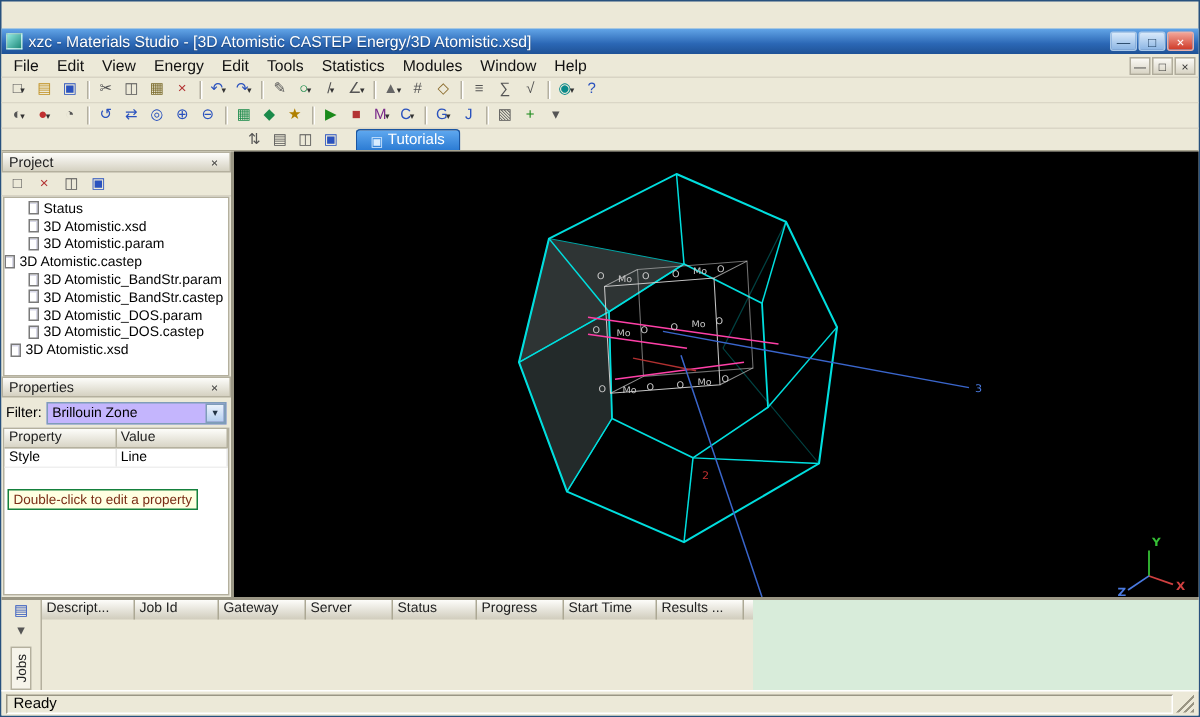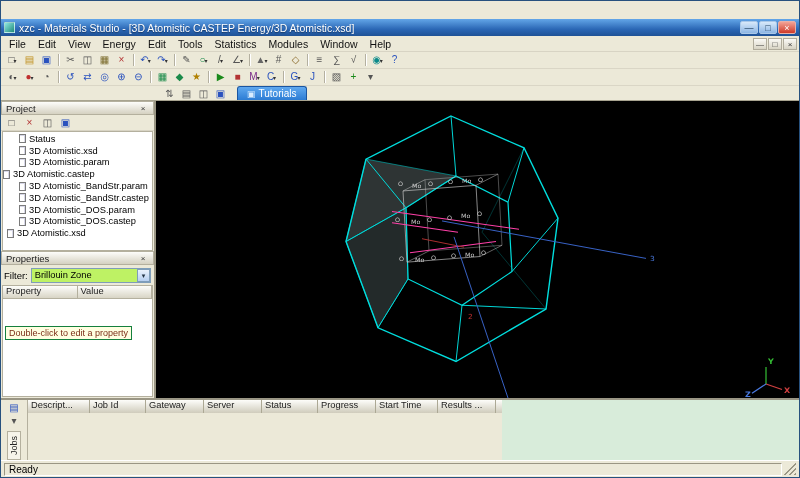--- a/index.html
+++ b/index.html
@@ -49,21 +49,21 @@
   .panel-header .x { margin-left:auto; width:12px; text-align:center; font-size:8px; color:#333; border:1px solid transparent; }
   .proj-toolbar { height:16px; flex:0 0 16px; display:flex; align-items:center; gap:1px; padding:0 2px; border-bottom:1px solid #d8d4c4; }
   .tree { flex:0 0 120px; background:#fff; border:1px solid #b4b09e; margin:0 1px; overflow:hidden; padding-top:1px; }
   .trow { display:flex; align-items:center; height:11.8px; font-size:9.3px; white-space:nowrap; overflow:hidden; }
   .page-icon { width:7px; height:9px; flex:0 0 7px; background:#fff; border:1px solid #7a7a7a; margin-right:3px;
                box-shadow:inset -1px 1px 0 #d8d8e8; }
   .calc-icon { width:9px; height:9px; flex:0 0 9px; border-radius:50%; margin-right:3px;
                background:radial-gradient(circle at 35% 35%, #a8f0e0, #1f8a6a); border:1px solid #15604a; }
 
   .filter-row { height:20px; flex:0 0 20px; display:flex; align-items:center; gap:3px; padding:0 3px; font-size:9.5px; }
-  .filter-select { flex:1; height:15px; background:#bef264; border:1px solid #7f9db9; display:flex; align-items:center; font-size:9.3px; padding-left:3px; }
+  .filter-select { flex:1; height:15px; background:#c4b5fd; border:1px solid #7f9db9; display:flex; align-items:center; font-size:9.3px; padding-left:3px; }
   .filter-select .arrow-box { margin-left:auto; width:13px; height:13px; background:linear-gradient(#eaf2fc,#b6cff0); border:1px solid #7f9db9; font-size:7px; text-align:center; line-height:12px; color:#234; }
 
   .prop-table { flex:1; margin:0 1px 1px 1px; background:#fff; border:1px solid #b4b09e; display:flex; flex-direction:column; position:relative; min-height:0; }
   .prop-head { display:flex; height:13px; flex:0 0 13px; background:linear-gradient(#fdfdfa,#d5d1c1); font-size:9.3px; }
   .prop-head div { flex:1; border-right:1px solid #b4b09e; border-bottom:1px solid #b4b09e; padding-left:3px; color:#222; }
   .prop-row { display:flex; height:13px; flex:0 0 13px; font-size:9.3px; border-bottom:1px solid #efefef; }
   .prop-row div { flex:1; padding-left:3px; border-right:1px solid #e6e6e6; overflow:hidden; white-space:nowrap; }
   .prop-row .cat { font-weight:bold; background:#f1efe6; }
   .tooltip { position:absolute; left:2px; top:40px; background:#ffffe1; border:1px solid #15803d; color:#7b2d16; font-size:9px; padding:1px 3px; white-space:nowrap; }
 
@@ -372,20 +372,24 @@
           <span>Brillouin Zone</span>
           <span class="arrow-box">▾</span>
         </span>
       </div>
       <div class="prop-table">
         <div class="prop-head" id="prop-head">
             <div>Property</div>
             <div>Value</div>
           </div>
         <div id="prop-rows">
+            <div class="prop-row">
+              <div>Style</div>
+              <div>Line</div>
+            </div>
           </div>
         <div class="tooltip">Double-click to edit a property</div>
       </div>
     </div>
 
     <div class="viewport">
       <svg id="scene" viewBox="0 0 643 317" preserveAspectRatio="none">
 
         <polygon points="210,62 190,150 250,114 300,80" fill="#2e3434" stroke="#00a8a8" stroke-width="0.7"></polygon>
         <polygon points="190,150 222,242 252,190 250,114" fill="#232a2a" stroke="#00a8a8" stroke-width="0.7"></polygon>

